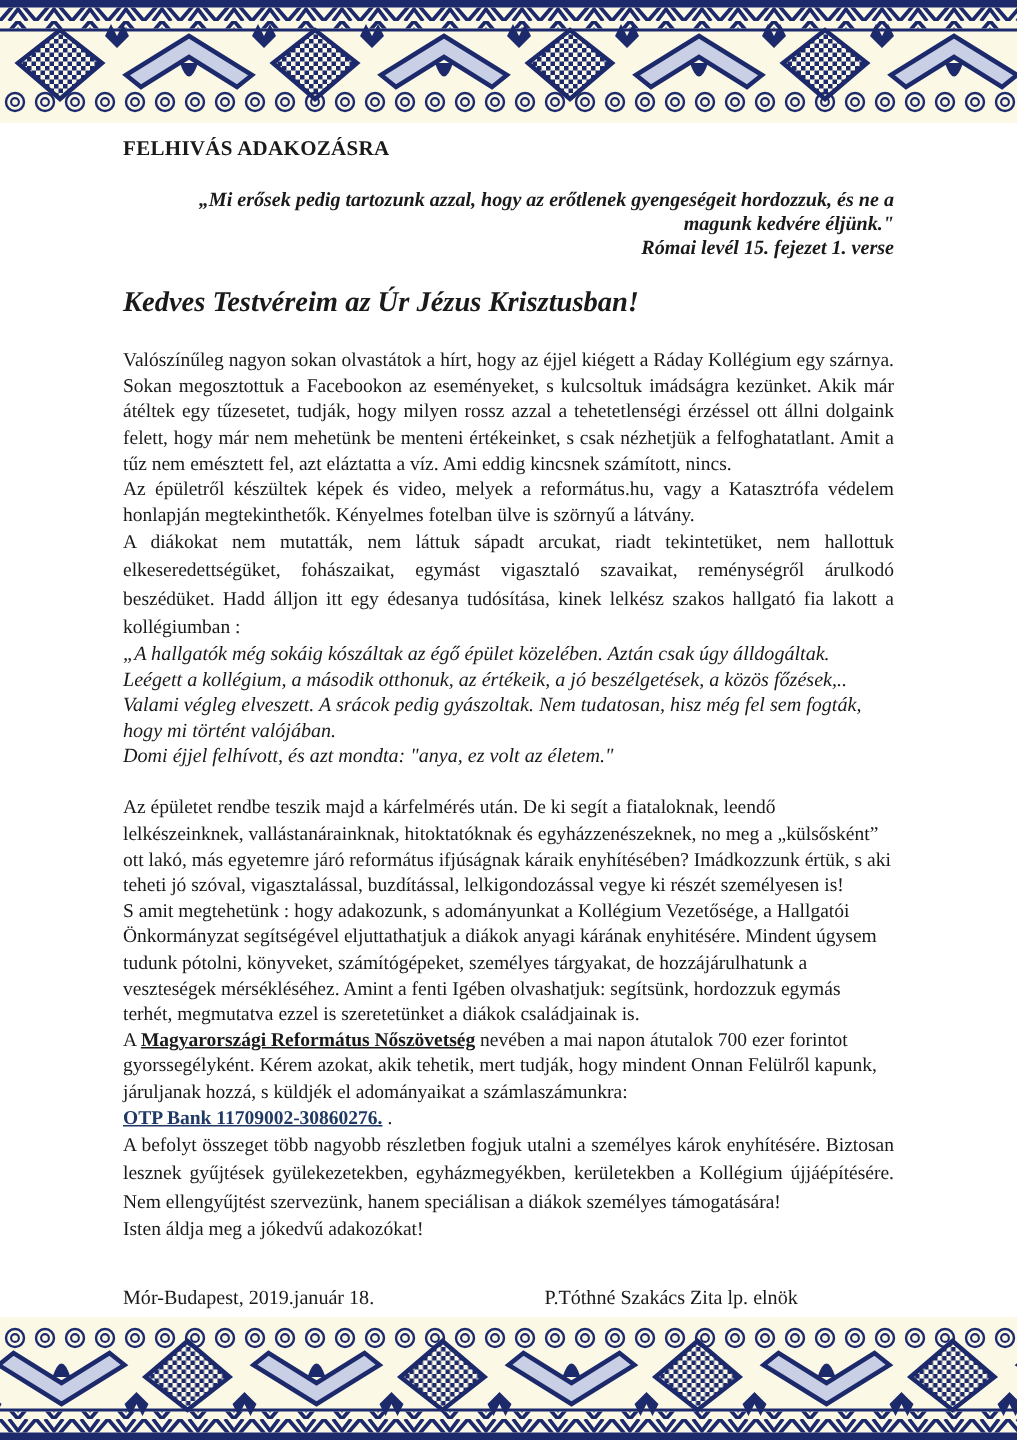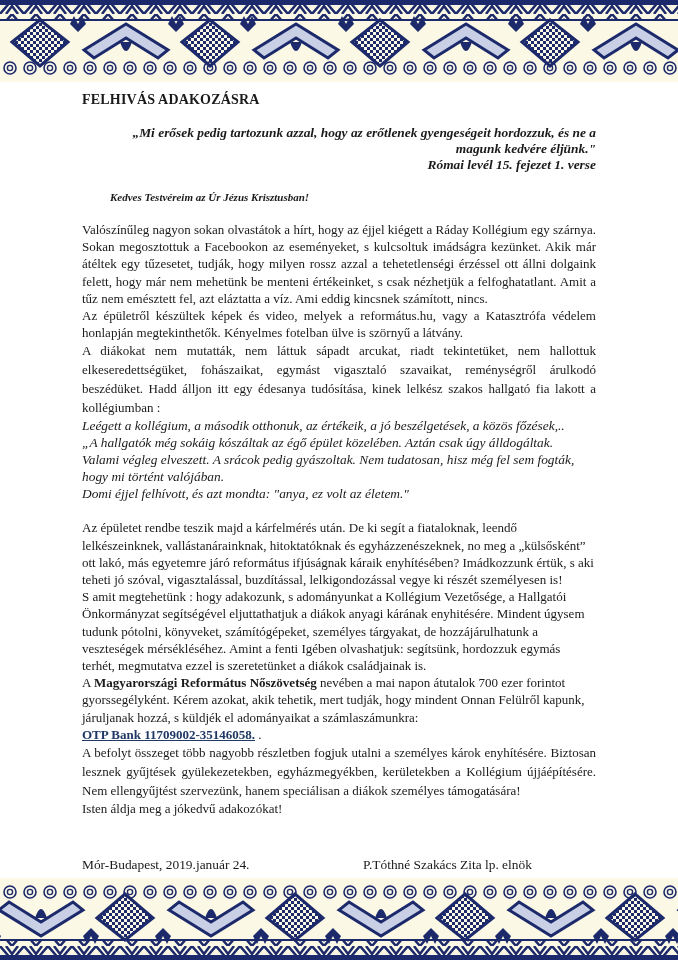--- a/index.html
+++ b/index.html
@@ -5,26 +5,26 @@
   html, body { margin:0; padding:0; }
   body { width:678px; height:960px; background:#ffffff; position:relative; overflow:hidden;
          font-family:"Liberation Serif", "DejaVu Serif", serif; color:#1a1a1a; }
   .border { position:absolute; left:0; width:678px; height:82px; overflow:hidden; background:#fbf8e6; }
   .border.top { top:0; }
   .border.bottom { top:878px; height:82px; transform:scaleY(-1); }
   .border svg { display:block; }
   .content { position:absolute; left:82px; top:92px; width:514px; }
   .title { text-align:left; font-weight:bold; font-size:14px; margin:0; letter-spacing:0.2px; }
   .verse { text-align:right; font-style:italic; font-weight:bold; font-size:13.4px; line-height:16px; margin-top:17px; }
-  .greeting { font-style:italic; font-weight:bold; font-size:11px; margin-top:18px;margin-left:28px; }
+  .greeting { font-style:italic; font-weight:bold; font-size:19px; margin-top:18px; }
   p { margin:0; font-size:13px; line-height:17.2px; }
   .just { text-align:justify; }
   .gap { height:17px; }
   .quote p { font-style:italic; font-size:13.4px; line-height:17px; }
-  .org { font-weight:bold; }
+  .org { font-weight:bold; text-decoration:underline; }
   .bank { font-weight:bold; text-decoration:underline; color:#1f3864; }
   .footer { position:absolute; top:857px; left:82px; width:514px; font-size:13.4px; }
   .footer .left { position:absolute; left:0; }
   .footer .right { position:absolute; left:281px; }
 </style>
 </head>
 <body>
 
 <div class="border top">
   <svg width="678" height="82" viewBox="0 0 678 82">
@@ -102,36 +102,36 @@
     <div>„Mi erősek pedig tartozunk azzal, hogy az erőtlenek gyengeségeit hordozzuk, és ne a</div>
     <div>magunk kedvére éljünk."</div>
     <div>Római levél 15. fejezet 1. verse</div>
   </div>
   <div class="greeting">Kedves Testvéreim az Úr Jézus Krisztusban!</div>
   <div style="height:18px"></div>
   <p class="just">Valószínűleg nagyon sokan olvastátok a hírt, hogy az éjjel kiégett a Ráday Kollégium egy szárnya. Sokan megosztottuk a Facebookon az eseményeket, s kulcsoltuk imádságra kezünket. Akik már átéltek egy tűzesetet, tudják, hogy milyen rossz azzal a tehetetlenségi érzéssel ott állni dolgaink felett, hogy már nem mehetünk be menteni értékeinket, s csak nézhetjük a felfoghatatlant. Amit a tűz nem emésztett fel, azt eláztatta a víz. Ami eddig kincsnek számított, nincs.</p>
   <p class="just">Az épületről készültek képek és video, melyek a református.hu, vagy a Katasztrófa védelem honlapján megtekinthetők. Kényelmes fotelban ülve is szörnyű a látvány.</p>
   <p class="just" style="line-height:19px">A diákokat nem mutatták, nem láttuk sápadt arcukat, riadt tekintetüket, nem hallottuk elkeseredettségüket, fohászaikat, egymást vigasztaló szavaikat, reménységről árulkodó beszédüket. Hadd álljon itt egy édesanya tudósítása, kinek lelkész szakos hallgató fia lakott a kollégiumban :</p>
   <div class="quote">
+    <p>„A hallgatók még sokáig kószáltak az égő épület közelében. Aztán csak úgy álldogáltak.</p>
     <p>Leégett a kollégium, a második otthonuk, az értékeik, a jó beszélgetések, a közös főzések,..</p>
-    <p>„A hallgatók még sokáig kószáltak az égő épület közelében. Aztán csak úgy álldogáltak.</p>
     <p>Valami végleg elveszett. A srácok pedig gyászoltak. Nem tudatosan, hisz még fel sem fogták, hogy mi történt valójában.</p>
     <p>Domi éjjel felhívott, és azt mondta: "anya, ez volt az életem."</p>
   </div>
   <div class="gap"></div>
   <p>Az épületet rendbe teszik majd a kárfelmérés után. De ki segít a fiataloknak, leendő lelkészeinknek, vallástanárainknak, hitoktatóknak és egyházzenészeknek, no meg a „külsősként” ott lakó, más egyetemre járó református ifjúságnak káraik enyhítésében? Imádkozzunk értük, s aki teheti jó szóval, vigasztalással, buzdítással, lelkigondozással vegye ki részét személyesen is!</p>
   <p>S amit megtehetünk : hogy adakozunk, s adományunkat a Kollégium Vezetősége, a Hallgatói Önkormányzat segítségével eljuttathatjuk a diákok anyagi kárának enyhitésére. Mindent úgysem tudunk pótolni, könyveket, számítógépeket, személyes tárgyakat, de hozzájárulhatunk a veszteségek mérsékléséhez. Amint a fenti Igében olvashatjuk: segítsünk, hordozzuk egymás terhét, megmutatva ezzel is szeretetünket a diákok családjainak is.</p>
   <p><span>A </span><span class="org">Magyarországi Református Nőszövetség</span><span> nevében  a mai napon átutalok 700 ezer forintot gyorssegélyként. Kérem azokat, akik tehetik, mert tudják, hogy mindent Onnan Felülről kapunk, járuljanak hozzá, s küldjék el adományaikat a számlaszámunkra:</span></p>
-  <p><span class="bank">OTP Bank 11709002-35146058.</span><span> .</span></p>
+  <p><span class="bank">OTP Bank 11709002-30860276.</span><span> .</span></p>
   <p class="just" style="line-height:19px">A befolyt összeget több nagyobb részletben fogjuk utalni a személyes károk enyhítésére. Biztosan lesznek gyűjtések gyülekezetekben, egyházmegyékben, kerületekben a Kollégium újjáépítésére. Nem ellengyűjtést szervezünk, hanem speciálisan a diákok személyes támogatására!</p>
   <p>Isten áldja meg a jókedvű adakozókat!</p>
 </div>
 
 <div class="footer">
-  <span class="left">Mór-Budapest, 2019.január 24.</span>
+  <span class="left">Mór-Budapest, 2019.január 18.</span>
   <span class="right">P.Tóthné Szakács Zita lp. elnök</span>
 </div>
 
 <div class="border bottom">
   <svg width="678" height="82" viewBox="0 0 678 82">
     <rect x="0" y="0" width="678" height="5" fill="#1c2a6b"></rect>
     <rect x="0" y="5" width="678" height="14" fill="url(#band)"></rect>
     <rect x="0" y="19" width="678" height="2" fill="#1c2a6b"></rect>
     <use href="#unit" x="85" y="2"></use>
     <use href="#unit" x="255" y="2"></use>

